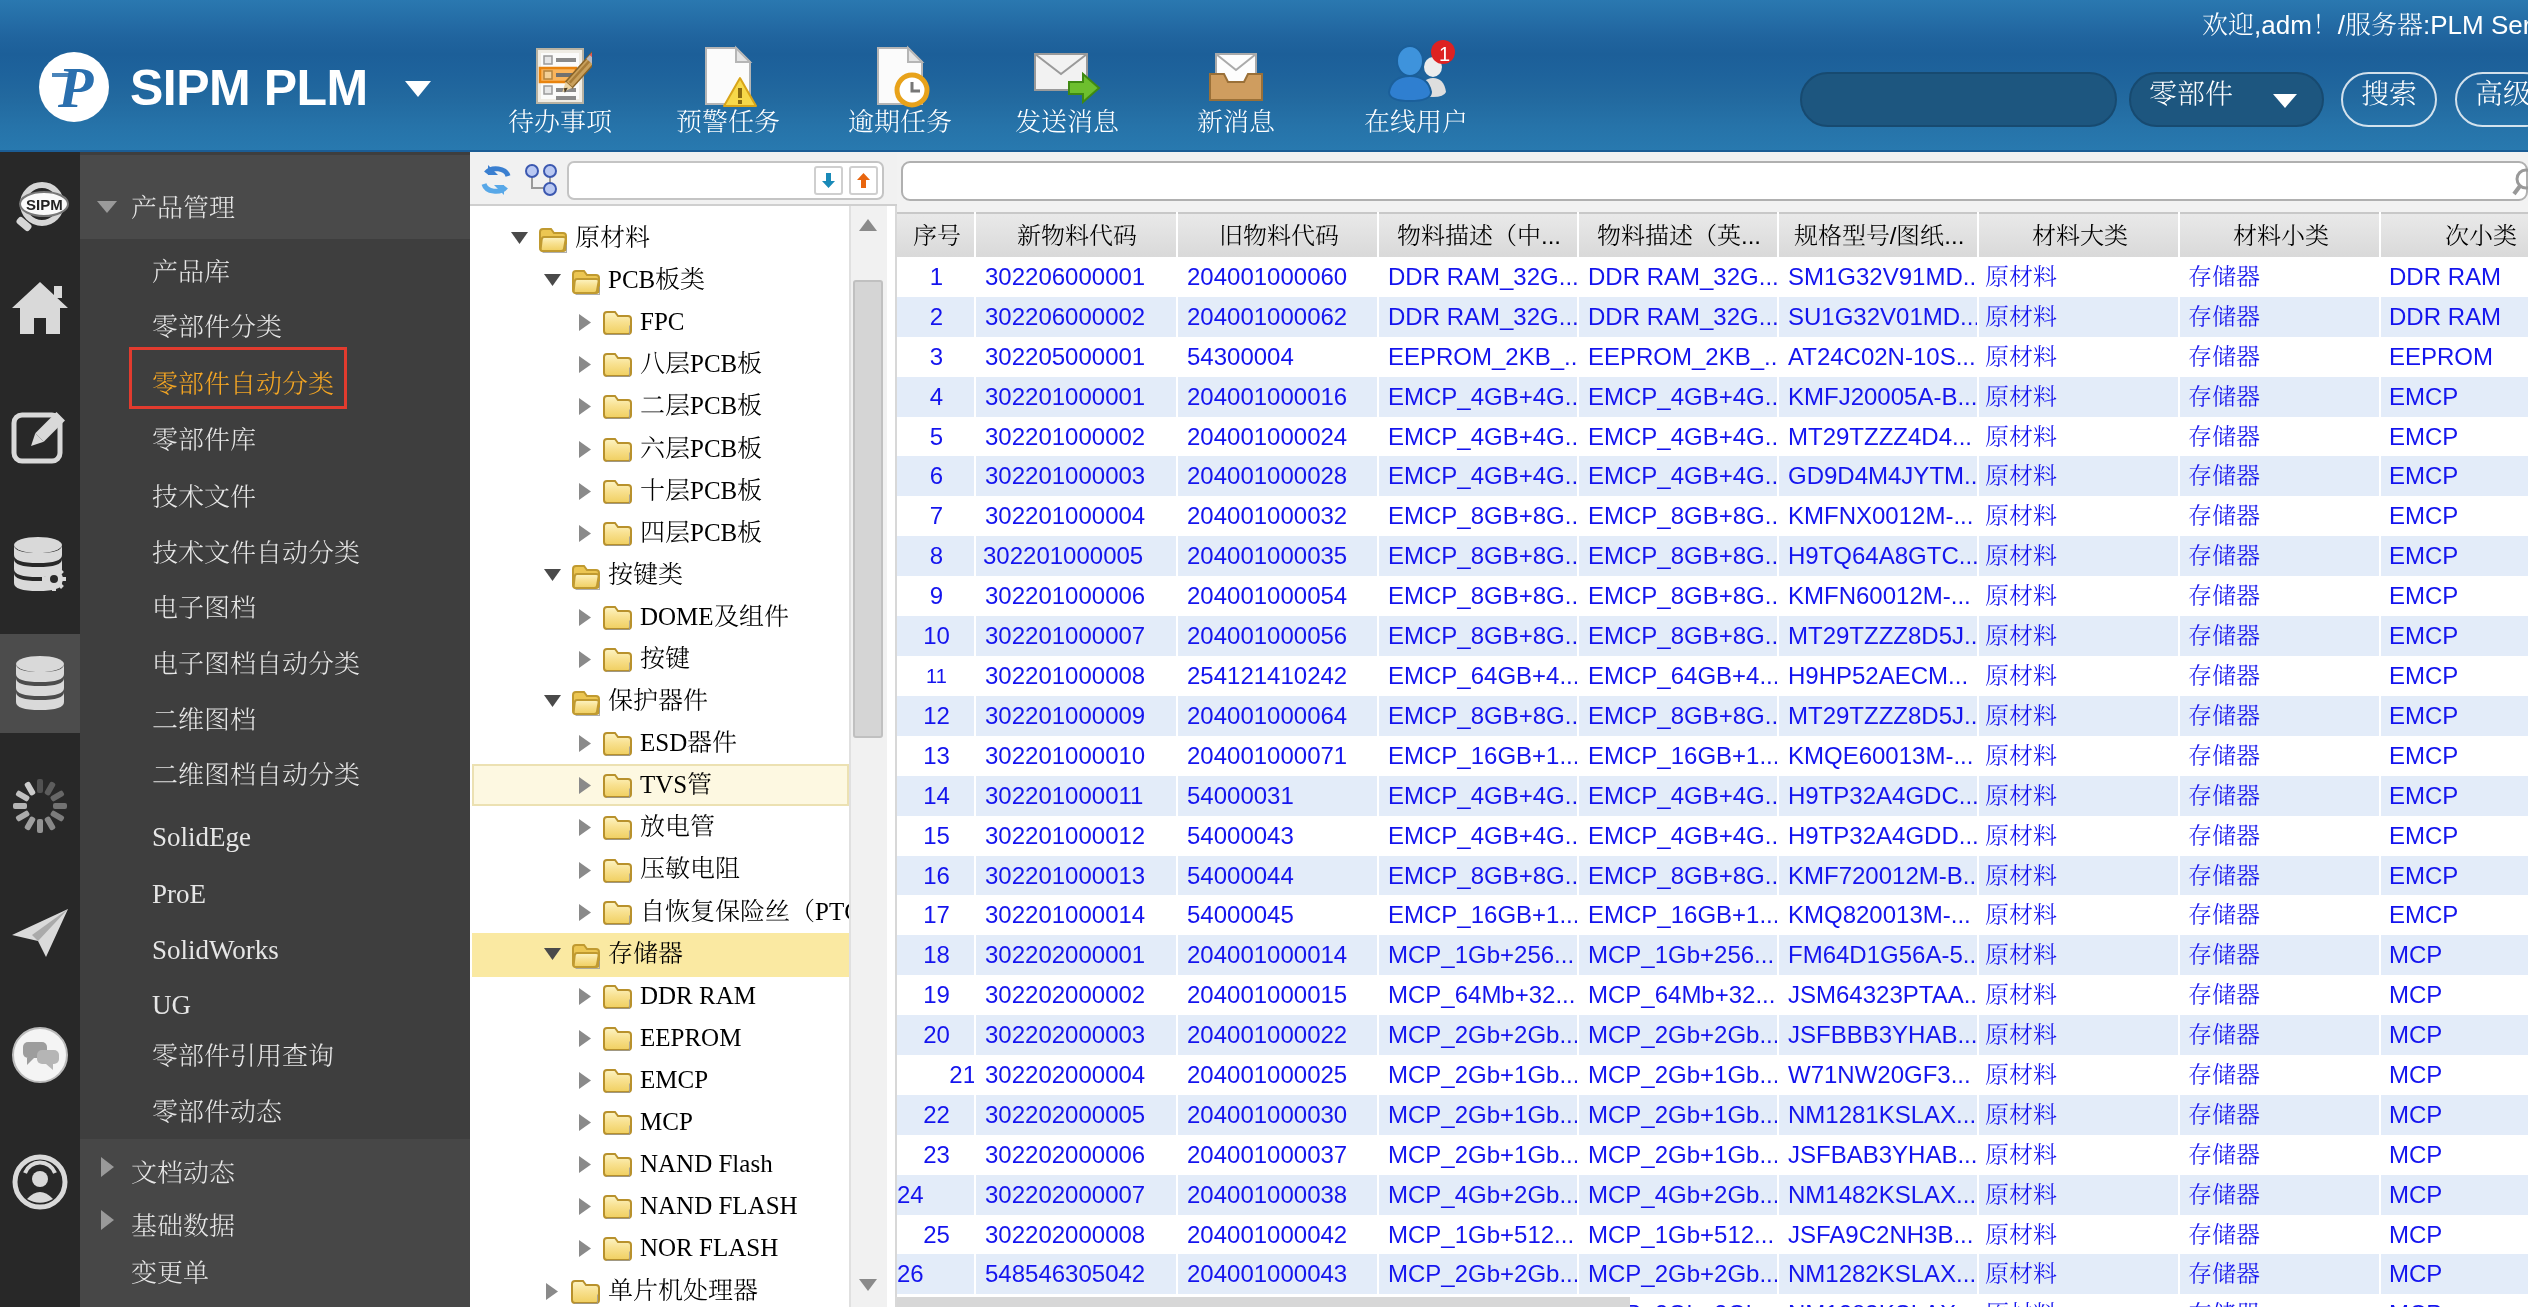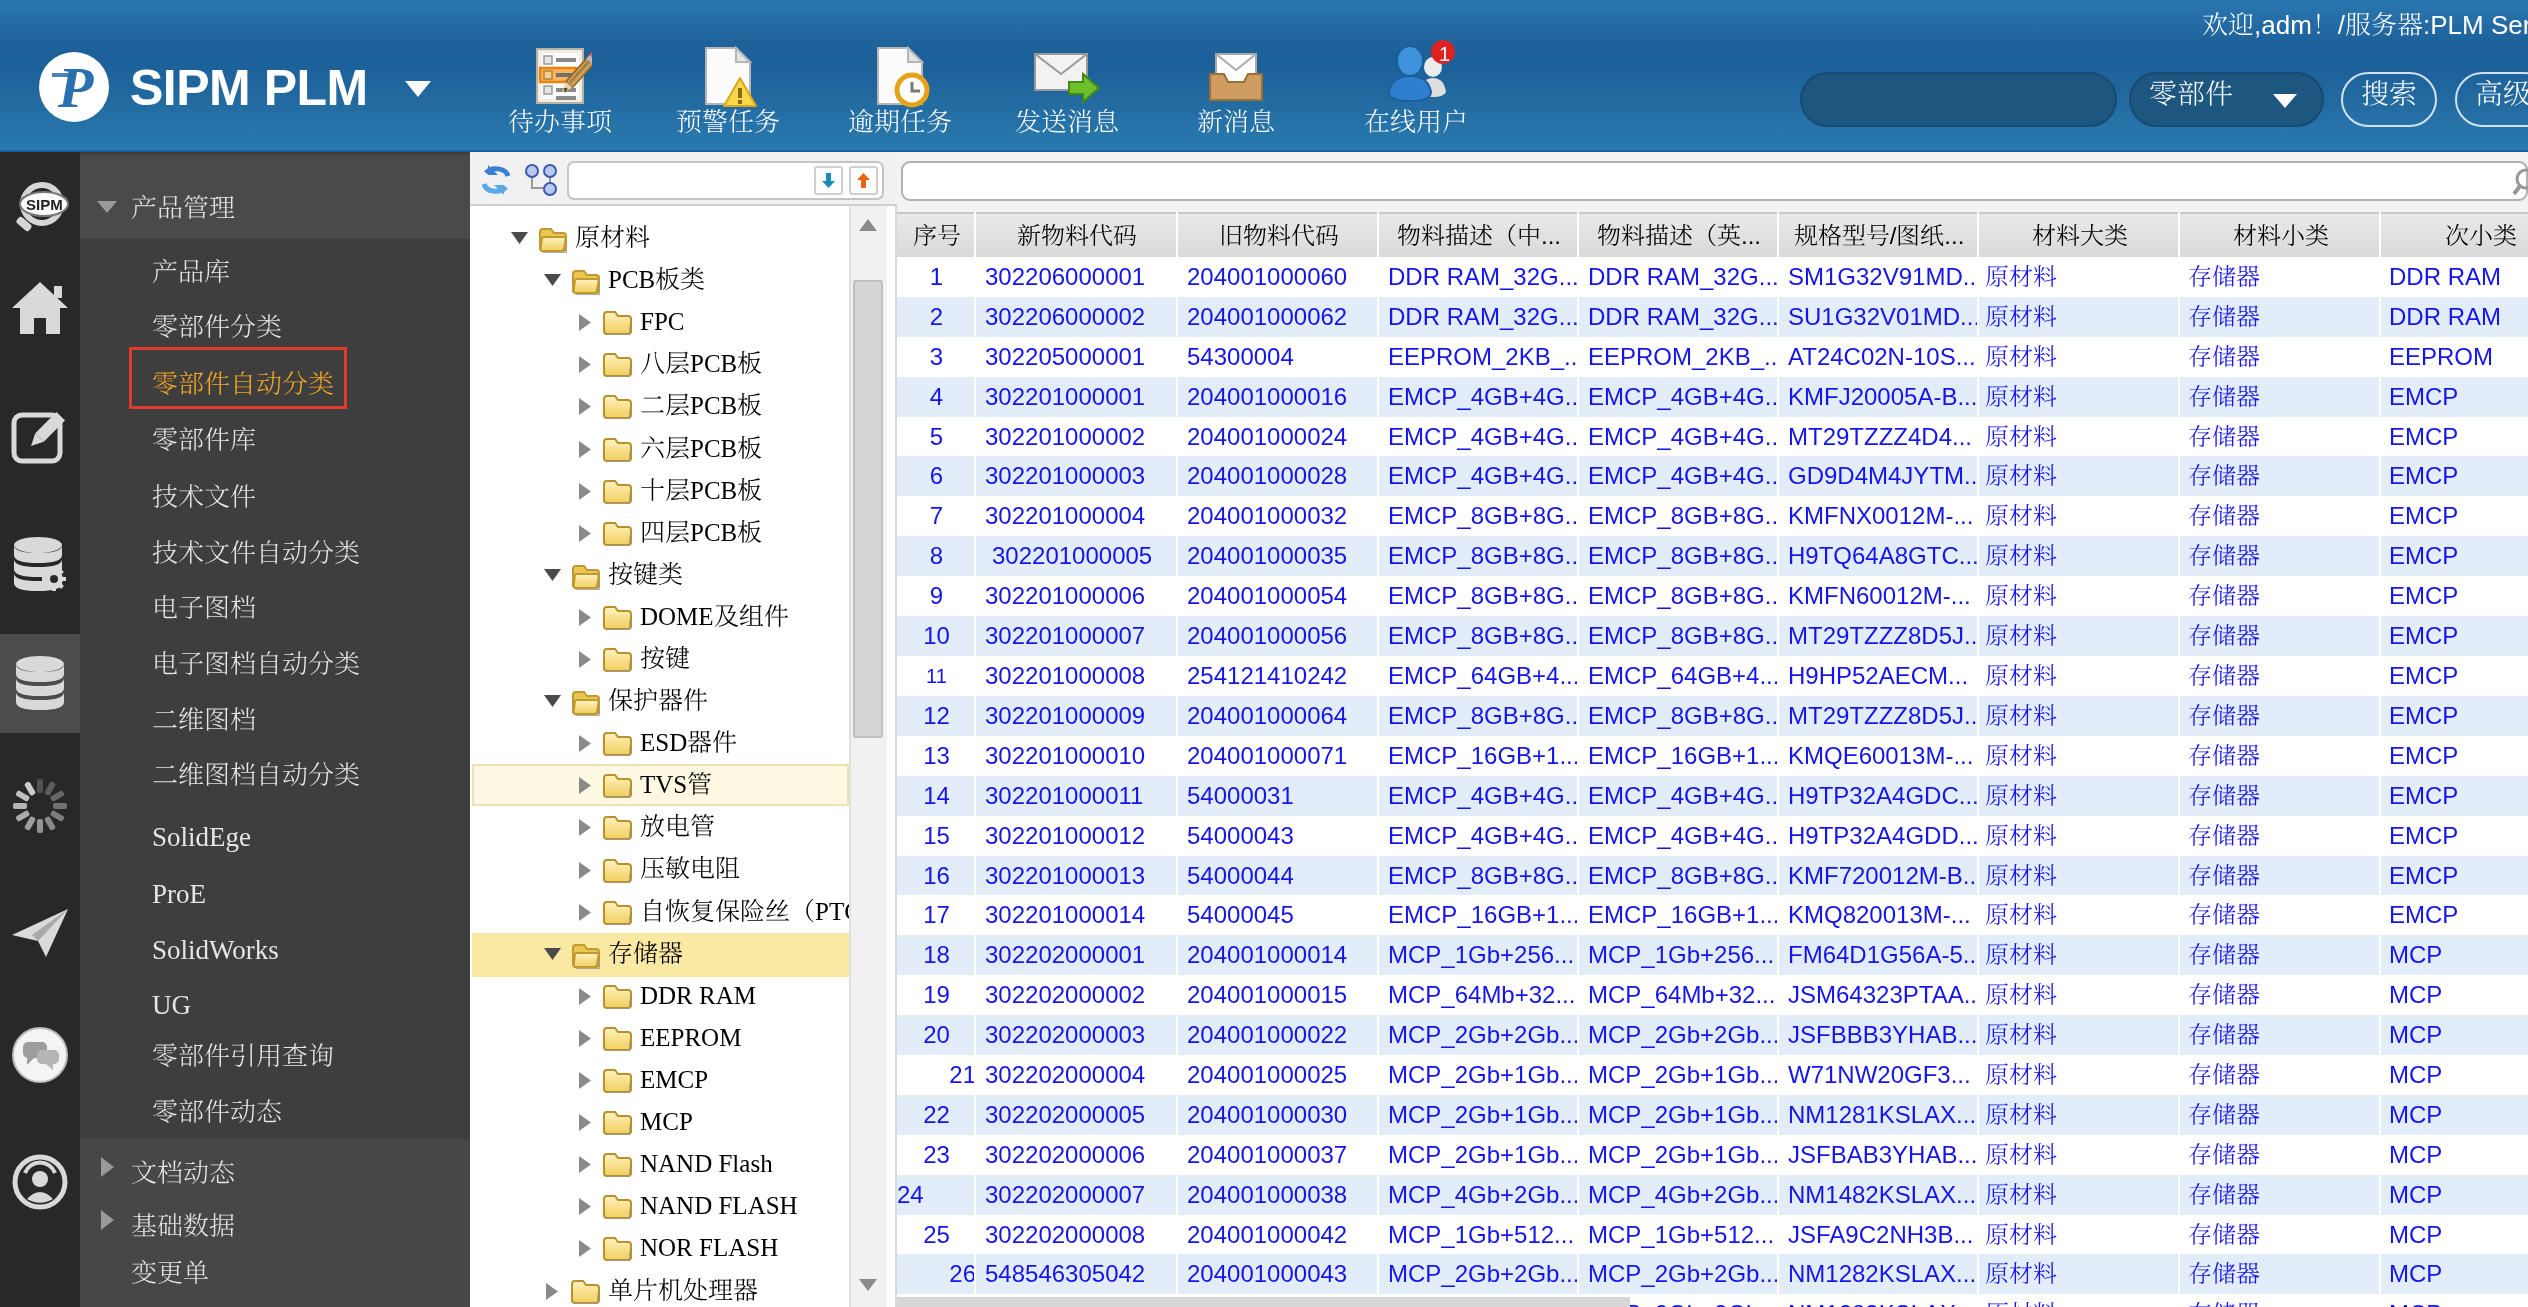--- a/index.html
+++ b/index.html
@@ -965,21 +965,21 @@
         <use href="#g6599" x="2000"></use>
       </svg></div>
     <div class="ab" style="left:2188px;top:496px;height:40px;line-height:40px;font-size:24px;color:#1414ee"><svg class="t" style="width:72.0px;height:24px;" viewBox="0 -880 3000 1000" preserveAspectRatio="xMinYMin meet">
         <use href="#g5B58" x="0"></use>
         <use href="#g50A8" x="1000"></use>
         <use href="#g5668" x="2000"></use>
       </svg></div>
     <div class="ab" style="left:2389px;top:496px;height:40px;line-height:40px;color:#1414ee;font-size:24px">EMCP</div>
     <div class="ab" style="left:897px;top:536px;width:1631px;height:40px;background:#e3ecf9"></div>
     <div class="ab" style="left:897px;top:536px;width:79px;height:40px;line-height:40px;color:#1414ee;font-size:24px;text-align:center;white-space:nowrap;overflow:hidden">8</div>
-    <div class="ab" style="left:976px;top:536px;width:202px;height:51px;line-height:40px;color:#1414ee;font-size:24px;padding-left:16px;white-space:nowrap;overflow:hidden">302201000005</div>
+    <div class="ab" style="left:976px;top:536px;width:202px;height:51px;line-height:40px;color:#1414ee;font-size:24px;padding-left:7px;white-space:nowrap;overflow:hidden">302201000005</div>
     <div class="ab" style="left:1178px;top:536px;width:201px;height:40px;line-height:40px;color:#1414ee;font-size:24px;padding-left:9px;white-space:nowrap;overflow:hidden">204001000035</div>
     <div class="ab" style="left:1379px;top:536px;width:200px;height:40px;line-height:40px;color:#1414ee;font-size:24px;padding-left:9px;white-space:nowrap;overflow:hidden">EMCP_8GB+8G...</div>
     <div class="ab" style="left:1579px;top:536px;width:200px;height:40px;line-height:40px;color:#1414ee;font-size:24px;padding-left:9px;white-space:nowrap;overflow:hidden">EMCP_8GB+8G...</div>
     <div class="ab" style="left:1779px;top:536px;width:200px;height:40px;line-height:40px;color:#1414ee;font-size:24px;padding-left:9px;white-space:nowrap;overflow:hidden">H9TQ64A8GTC...</div>
     <div class="ab" style="left:1985px;top:536px;height:40px;line-height:40px;font-size:24px;color:#1414ee"><svg class="t" style="width:72.0px;height:24px;" viewBox="0 -880 3000 1000" preserveAspectRatio="xMinYMin meet">
         <use href="#g539F" x="0"></use>
         <use href="#g6750" x="1000"></use>
         <use href="#g6599" x="2000"></use>
       </svg></div>
     <div class="ab" style="left:2188px;top:536px;height:40px;line-height:40px;font-size:24px;color:#1414ee"><svg class="t" style="width:72.0px;height:24px;" viewBox="0 -880 3000 1000" preserveAspectRatio="xMinYMin meet">
@@ -1288,21 +1288,21 @@
         <use href="#g6750" x="1000"></use>
         <use href="#g6599" x="2000"></use>
       </svg></div>
     <div class="ab" style="left:2188px;top:1215px;height:40px;line-height:40px;font-size:24px;color:#1414ee"><svg class="t" style="width:72.0px;height:24px;" viewBox="0 -880 3000 1000" preserveAspectRatio="xMinYMin meet">
         <use href="#g5B58" x="0"></use>
         <use href="#g50A8" x="1000"></use>
         <use href="#g5668" x="2000"></use>
       </svg></div>
     <div class="ab" style="left:2389px;top:1215px;height:40px;line-height:40px;color:#1414ee;font-size:24px">MCP</div>
     <div class="ab" style="left:897px;top:1254px;width:1631px;height:40px;background:#e3ecf9"></div>
-    <div class="ab" style="left:897px;top:1254px;width:79px;height:48px;line-height:40px;color:#1414ee;font-size:24px;text-align:right;white-space:nowrap;overflow:hidden">26</div>
+    <div class="ab" style="left:897px;top:1254px;width:79px;height:48px;line-height:40px;color:#1414ee;font-size:24px;text-align:left;white-space:nowrap;overflow:hidden">26</div>
     <div class="ab" style="left:976px;top:1254px;width:202px;height:40px;line-height:40px;color:#1414ee;font-size:24px;padding-left:9px;white-space:nowrap;overflow:hidden">548546305042</div>
     <div class="ab" style="left:1178px;top:1254px;width:201px;height:40px;line-height:40px;color:#1414ee;font-size:24px;padding-left:9px;white-space:nowrap;overflow:hidden">204001000043</div>
     <div class="ab" style="left:1379px;top:1254px;width:200px;height:40px;line-height:40px;color:#1414ee;font-size:24px;padding-left:9px;white-space:nowrap;overflow:hidden">MCP_2Gb+2Gb...</div>
     <div class="ab" style="left:1579px;top:1254px;width:200px;height:40px;line-height:40px;color:#1414ee;font-size:24px;padding-left:9px;white-space:nowrap;overflow:hidden">MCP_2Gb+2Gb...</div>
     <div class="ab" style="left:1779px;top:1254px;width:200px;height:40px;line-height:40px;color:#1414ee;font-size:24px;padding-left:9px;white-space:nowrap;overflow:hidden">NM1282KSLAX...</div>
     <div class="ab" style="left:1985px;top:1254px;height:40px;line-height:40px;font-size:24px;color:#1414ee"><svg class="t" style="width:72.0px;height:24px;" viewBox="0 -880 3000 1000" preserveAspectRatio="xMinYMin meet">
         <use href="#g539F" x="0"></use>
         <use href="#g6750" x="1000"></use>
         <use href="#g6599" x="2000"></use>
       </svg></div>

